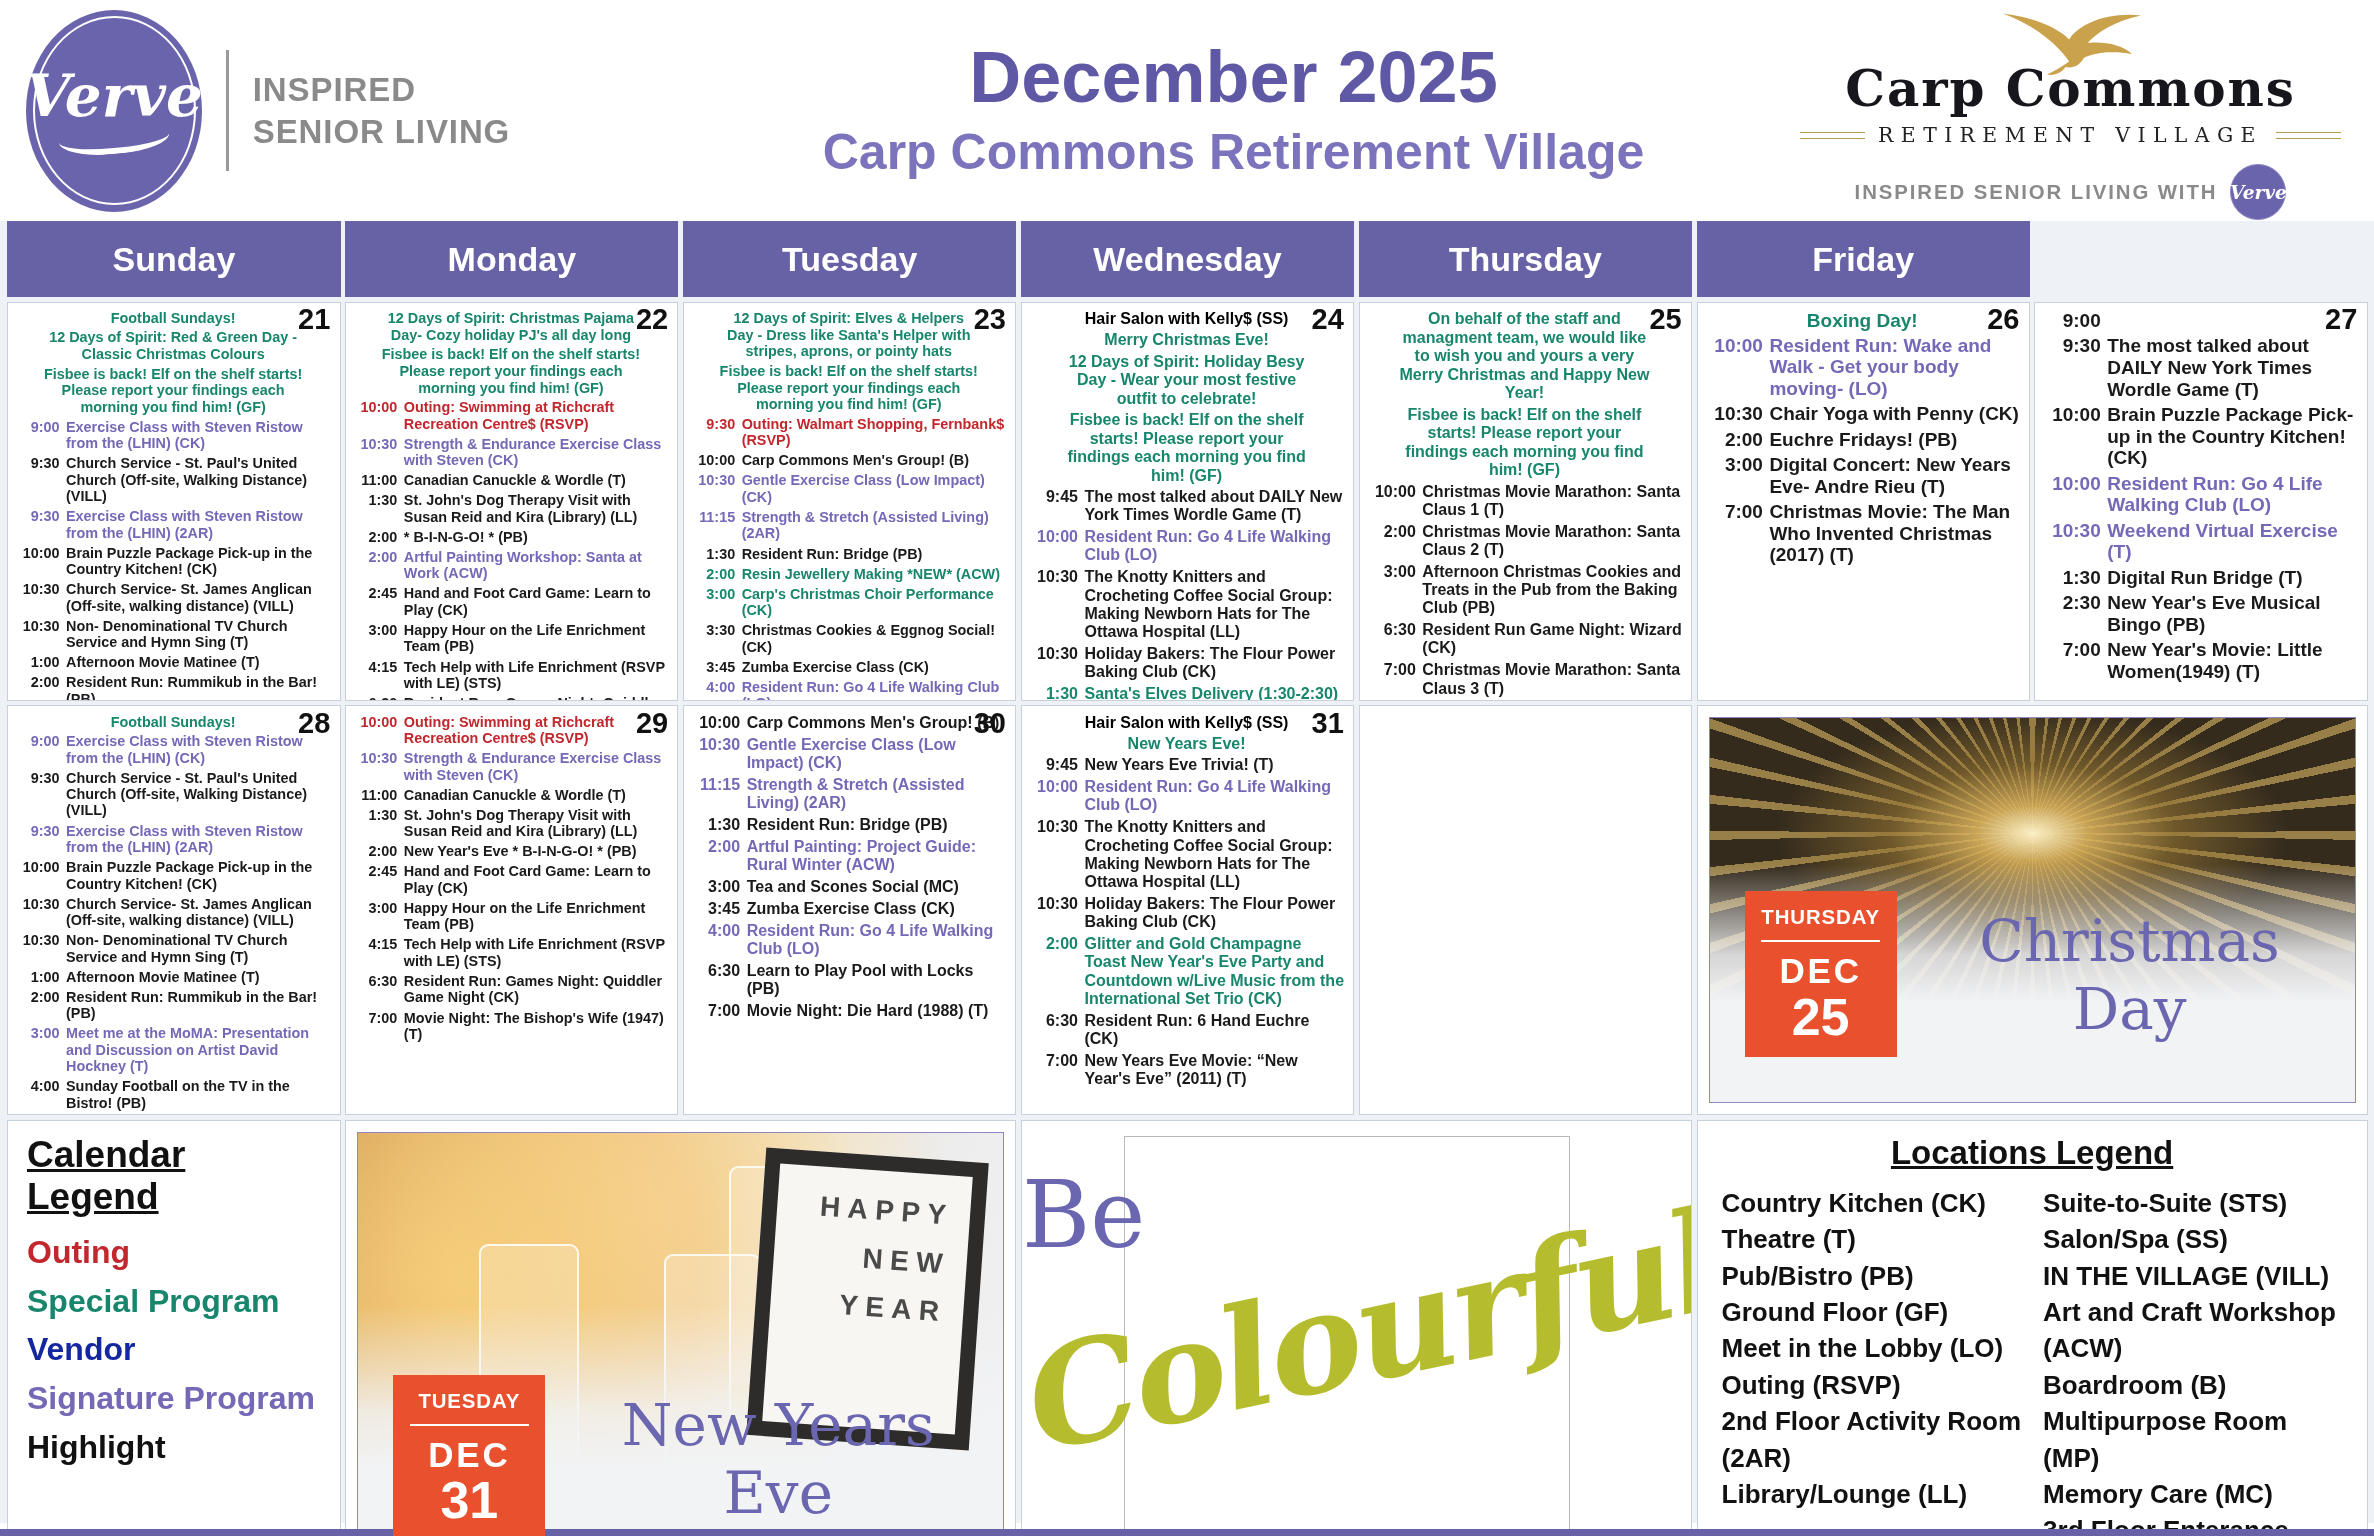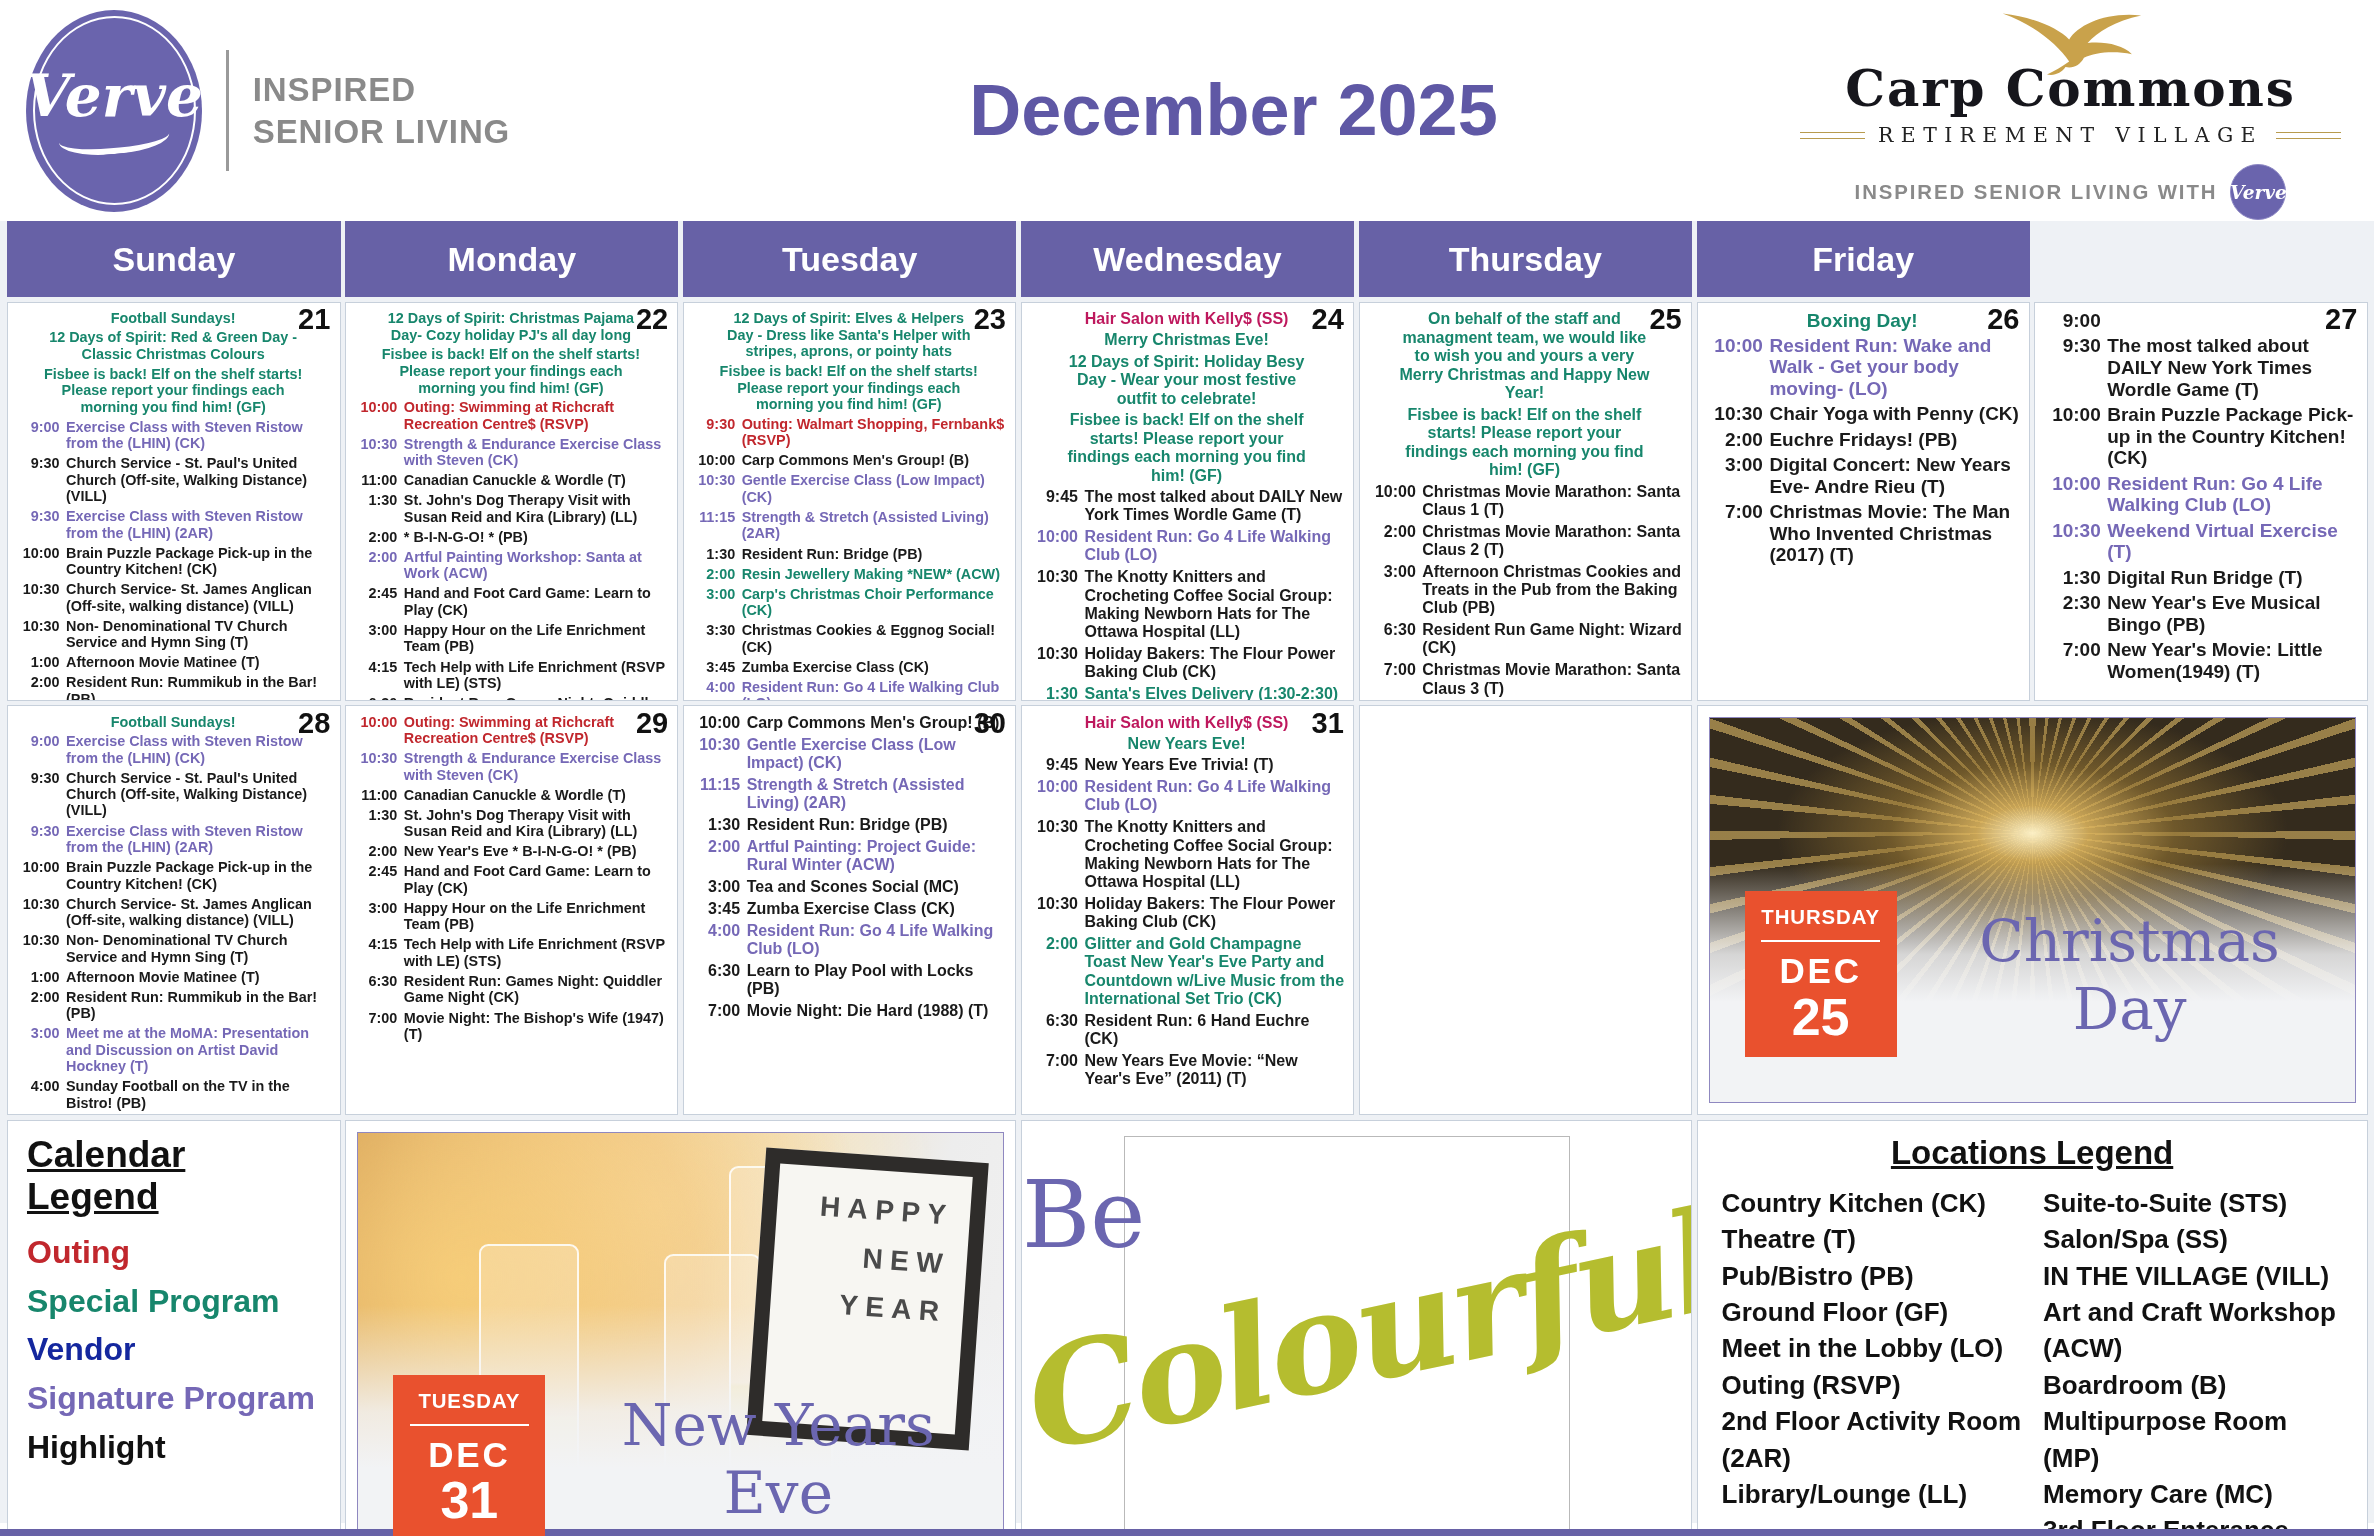--- a/index.html
+++ b/index.html
@@ -44,21 +44,21 @@
   .day-num{position:absolute;top:2.8px;right:9.3px;font-size:29px;font-weight:800;color:#111;line-height:1;}
   .banner{text-align:center;font-weight:700;line-height:1.16;margin:0 28px 2.8px 28px;}
   .banner:first-of-type{margin-top:1.9px;}
   .event{display:flex;gap:6.5px;margin-bottom:3.7px;line-height:1.14;font-weight:600;}
   .event .time{flex:0 0 3.1em;text-align:right;white-space:nowrap;}
   .event .etext{flex:1;}
   .ev-black{color:#1a1a1a;}
   .ev-green{color:#17866c;}
   .ev-red{color:#c1272d;}
   .ev-purple{color:#7568b6;}
-  .ev-blue{color:#be185d;}
+  .ev-blue{color:#000000;}
   .bold{font-weight:800;}
   .empty-cell{background:#fff;border:0.9px solid #c7d0db;}
 
   
   .photo-card{background:#fff;border:0.9px solid #c7d0db;position:relative;padding:11px;}
   .photo{position:absolute;inset:11px;border:0.9px solid #8f88c0;overflow:hidden;}
   .xmas-photo{background:
      radial-gradient(ellipse 55% 45% at 50% 30%, rgba(255,243,200,.98) 0%, rgba(224,184,96,.85) 16%, rgba(150,118,52,.6) 40%, rgba(60,48,28,0) 72%),
      repeating-conic-gradient(from 0deg at 50% 30%, rgba(235,197,108,.55) 0deg 1.6deg, rgba(52,43,26,0) 1.6deg 6.4deg),
      #342b1d;}
@@ -117,20 +117,21 @@
         </div>
       </div>
       <div class="hdr-div"></div>
       <div class="hdr-tag" id="verve-tagline">
           <div>INSPIRED</div>
           <div>SENIOR LIVING</div>
         </div>
     </div>
     <div class="hdr-center">
       <div class="hdr-title">December 2025</div>
+      <div class="hdr-sub">Carp Commons Retirement Village</div>
     </div>
     <div class="hdr-right">
       <div class="bird">
         <svg width="204" height="72" viewBox="0 0 220 78">
           <path d="M108 58 C 96 40, 70 18, 36 6 C 70 10, 96 22, 108 34 C 118 18, 148 4, 186 8 C 158 14, 138 26, 128 38 C 146 36, 166 40, 176 50 C 156 46, 136 48, 124 54 C 120 62, 112 66, 104 64 C 100 70, 92 74, 84 72 C 92 68, 100 64, 108 58 Z" fill="#c9a24b"></path>
         </svg>
       </div>
       <div class="carp-name">Carp Commons</div>
       <div class="carp-sub">
         <div class="rule"></div>

